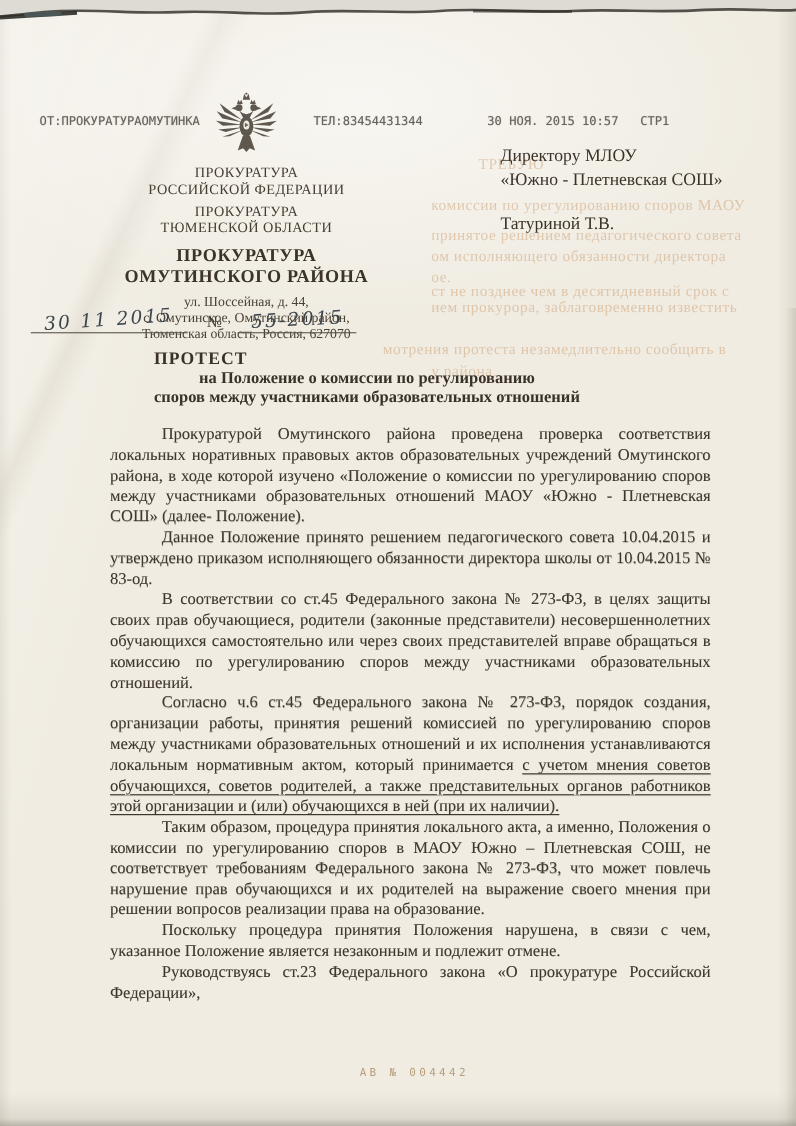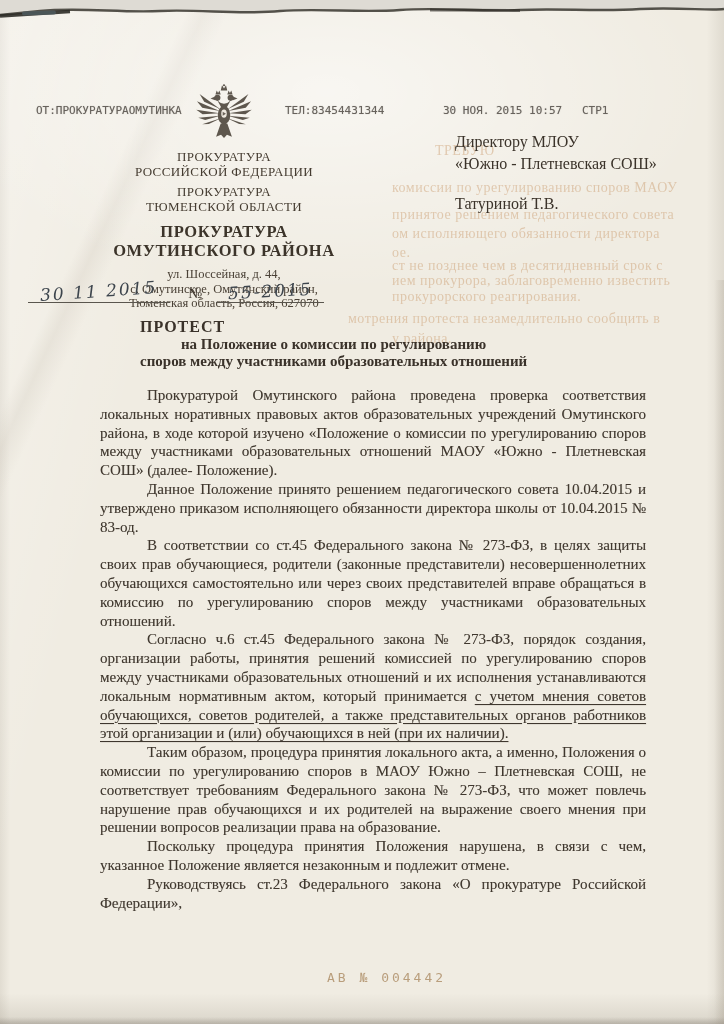--- a/index.html
+++ b/index.html
@@ -52,21 +52,21 @@
   .title-heading{font-size:16px;letter-spacing:1px;line-height:18px;}
   .title-sub{font-size:15px;line-height:16.5px;text-align:center;}
 
   .body-text{position:absolute;left:100px;top:386px;width:546px;
     font-size:15px;line-height:18.8px;text-align:justify;color:#3f372e;
     text-shadow:.3px .3px .5px rgba(63,55,46,.3);}
   .body-text p{margin:0;text-indent:47px;}
   .u{text-decoration:underline;text-underline-offset:3px;text-decoration-thickness:1px;}
 
   .stamp{position:absolute;left:327px;top:970px;font-family:"DejaVu Sans Mono", monospace;
-    font-size:13px;letter-spacing:3px;color:rgba(164,127,85,.72);filter:blur(.3px);}
+    font-size:10px;letter-spacing:3px;color:rgba(164,127,85,.72);filter:blur(.3px);}
 
   .edge-bottom{position:absolute;bottom:0;left:0;width:724px;height:7px;
     background:linear-gradient(0deg, rgba(110,104,94,.32), rgba(110,104,94,0));}
   .edge-right{position:absolute;top:280px;right:0;width:10px;height:744px;
     background:linear-gradient(270deg, rgba(150,140,124,.22), rgba(150,140,124,0));}
 </style>
 </head>
 <body>
 
 <div class="page">
@@ -89,21 +89,20 @@
   </div>
 
   <div class="ghost-layer" id="ghost-lines">
       <span class="ghost-line" style="left: 435px; top: 143px;">ТРЕБУЮ</span>
       <span class="ghost-line" style="left: 392px; top: 180px;">комиссии по урегулированию споров МАОУ</span>
       <span class="ghost-line" style="left: 392px; top: 226px;">ом исполняющего обязанности  директора</span>
       <span class="ghost-line" style="left: 392px; top: 207px;">принятое решением педагогического совета</span>
       <span class="ghost-line" style="left: 392px; top: 245px;">ое.</span>
       <span class="ghost-line" style="left: 392px; top: 258px;">ст не позднее чем в десятидневный срок с</span>
       <span class="ghost-line" style="left: 392px; top: 273px;">ием прокурора, заблаговременно известить</span>
-      <span class="ghost-line" style="left: 392px; top: 289px;">прокурорского реагирования.</span>
       <span class="ghost-line" style="left: 348px; top: 311px;">мотрения протеста незамедлительно сообщить  в</span>
       <span class="ghost-line" style="left: 392px; top: 331px;">у района.</span>
     </div>
 
   <div class="letterhead">
     <div class="eagle">
       <svg width="66" height="62" viewBox="0 0 100 94">
         <g fill="#4a4238" opacity="0.88">
           <path d="M45,10 l2,-8 l3,5 l3,-5 l2,8 z"></path>
           <circle cx="50" cy="1.8" r="1.6"></circle>

